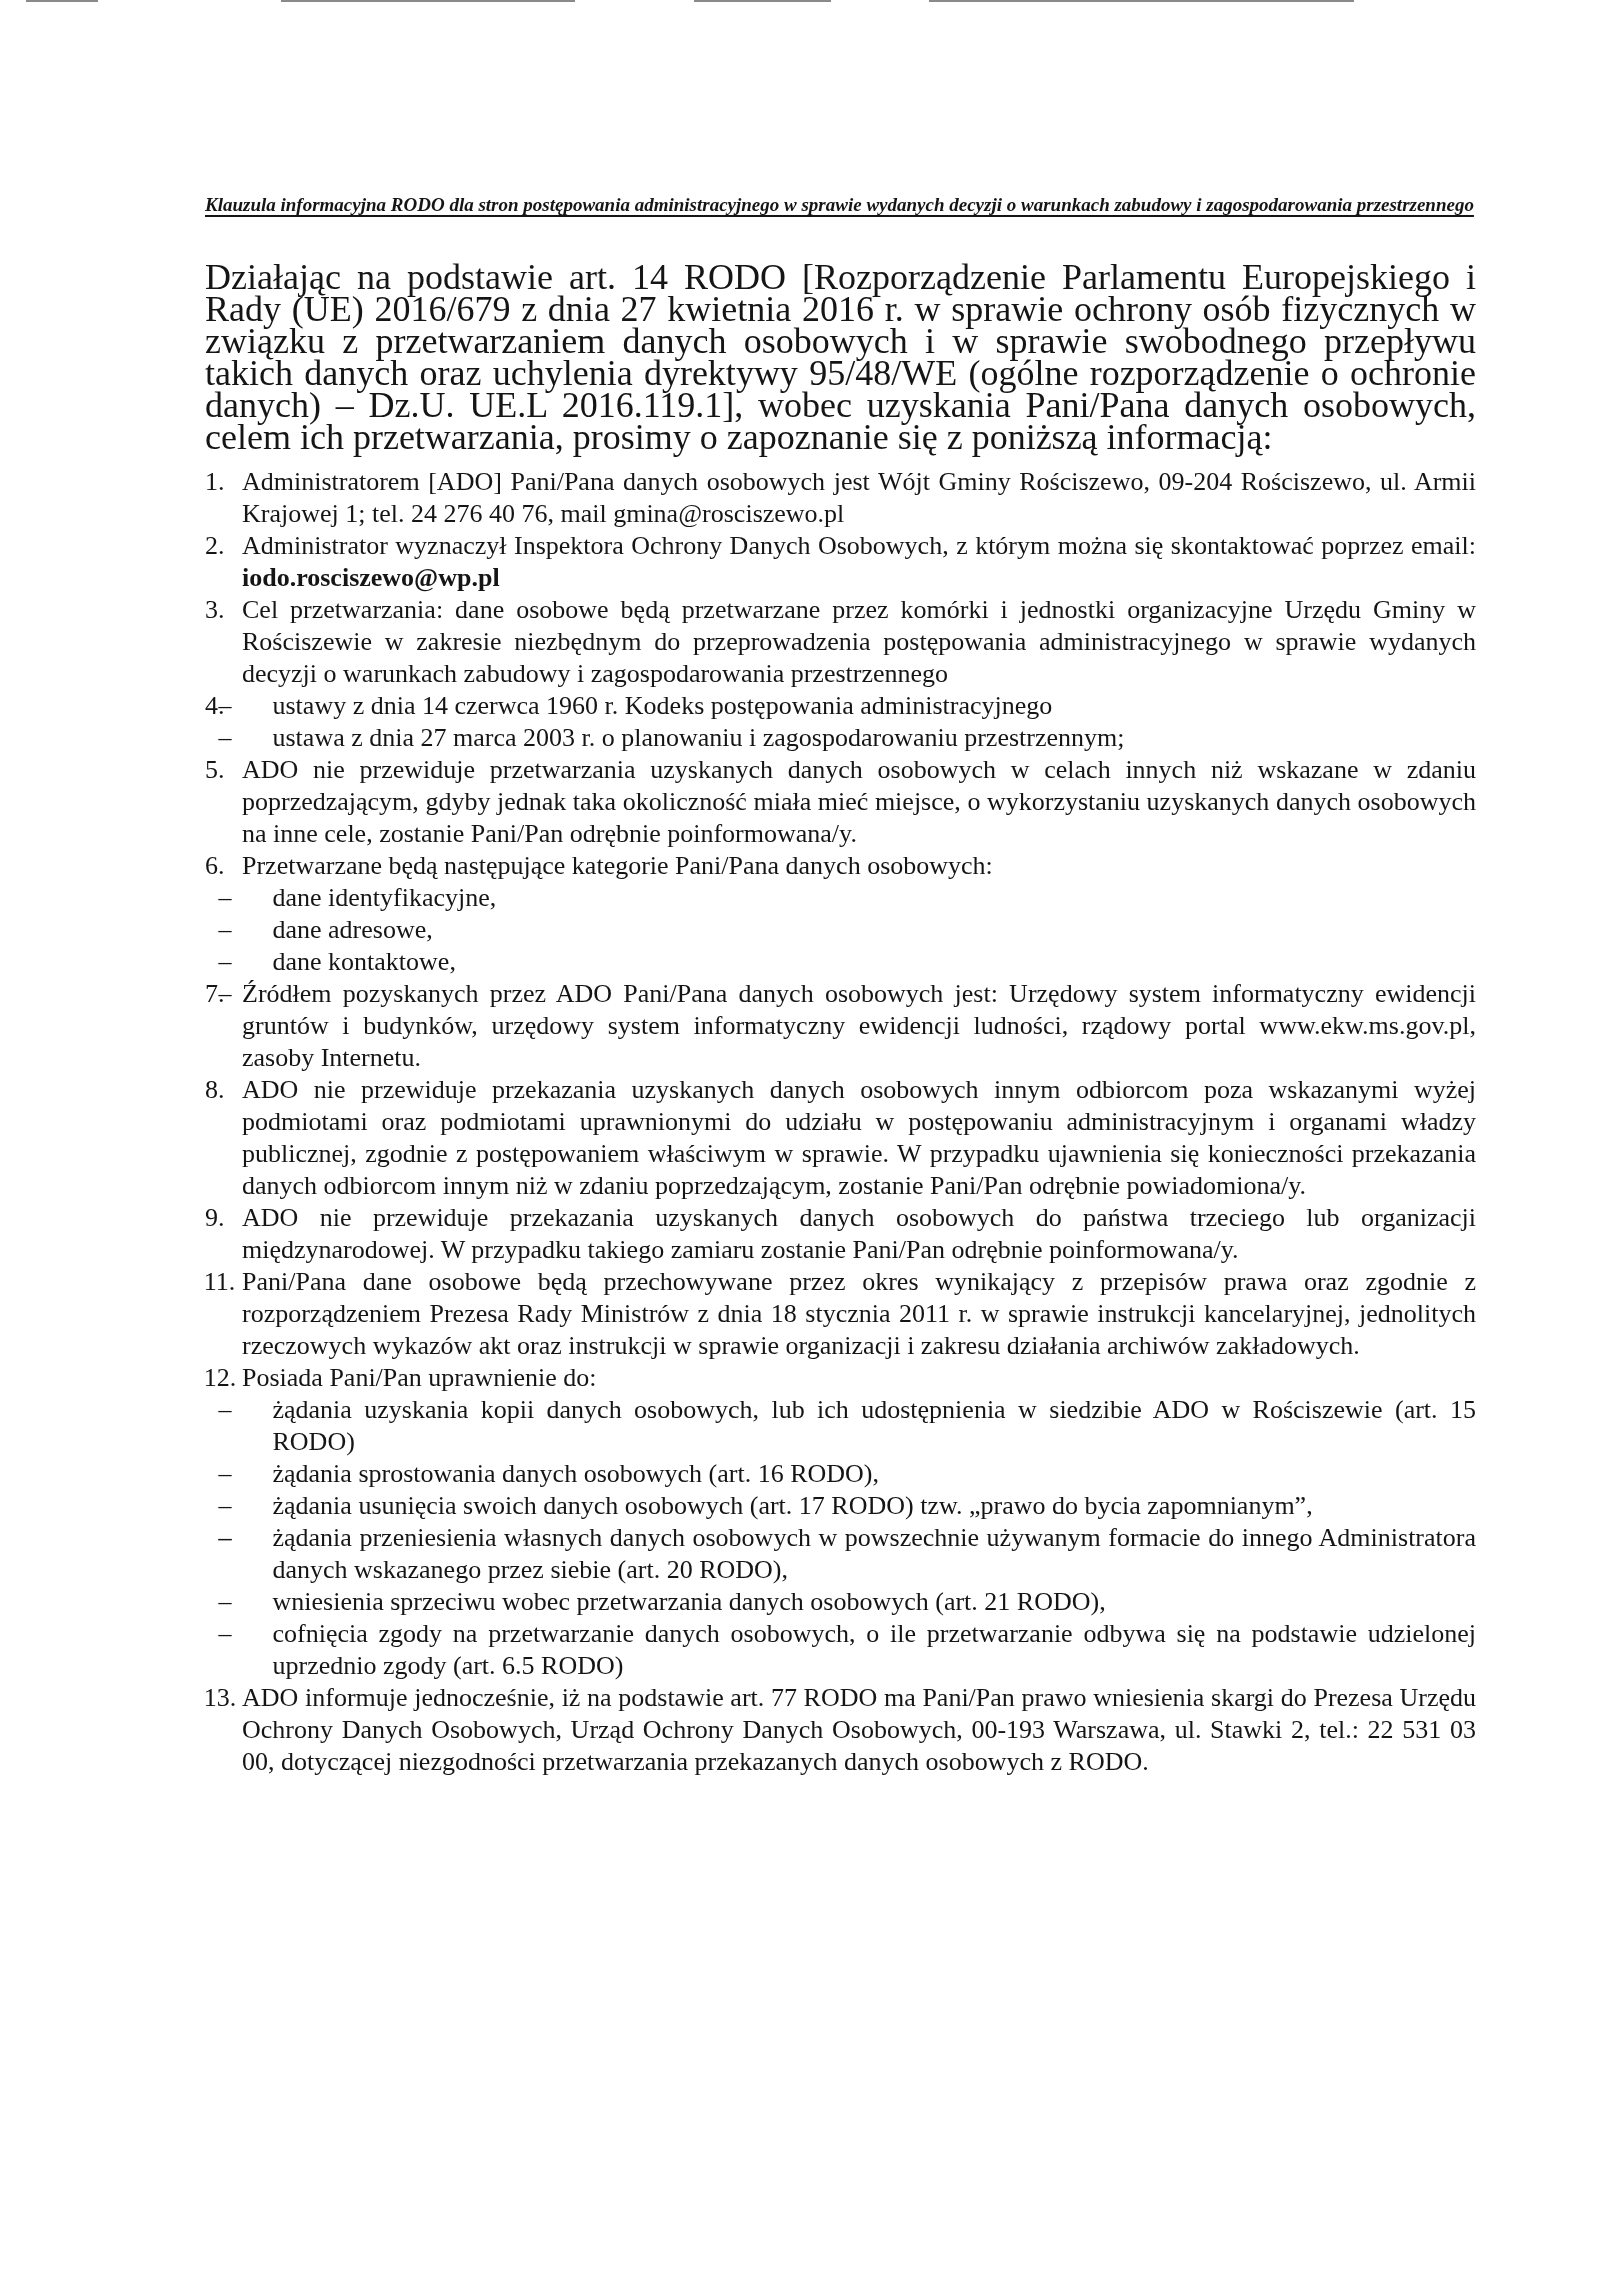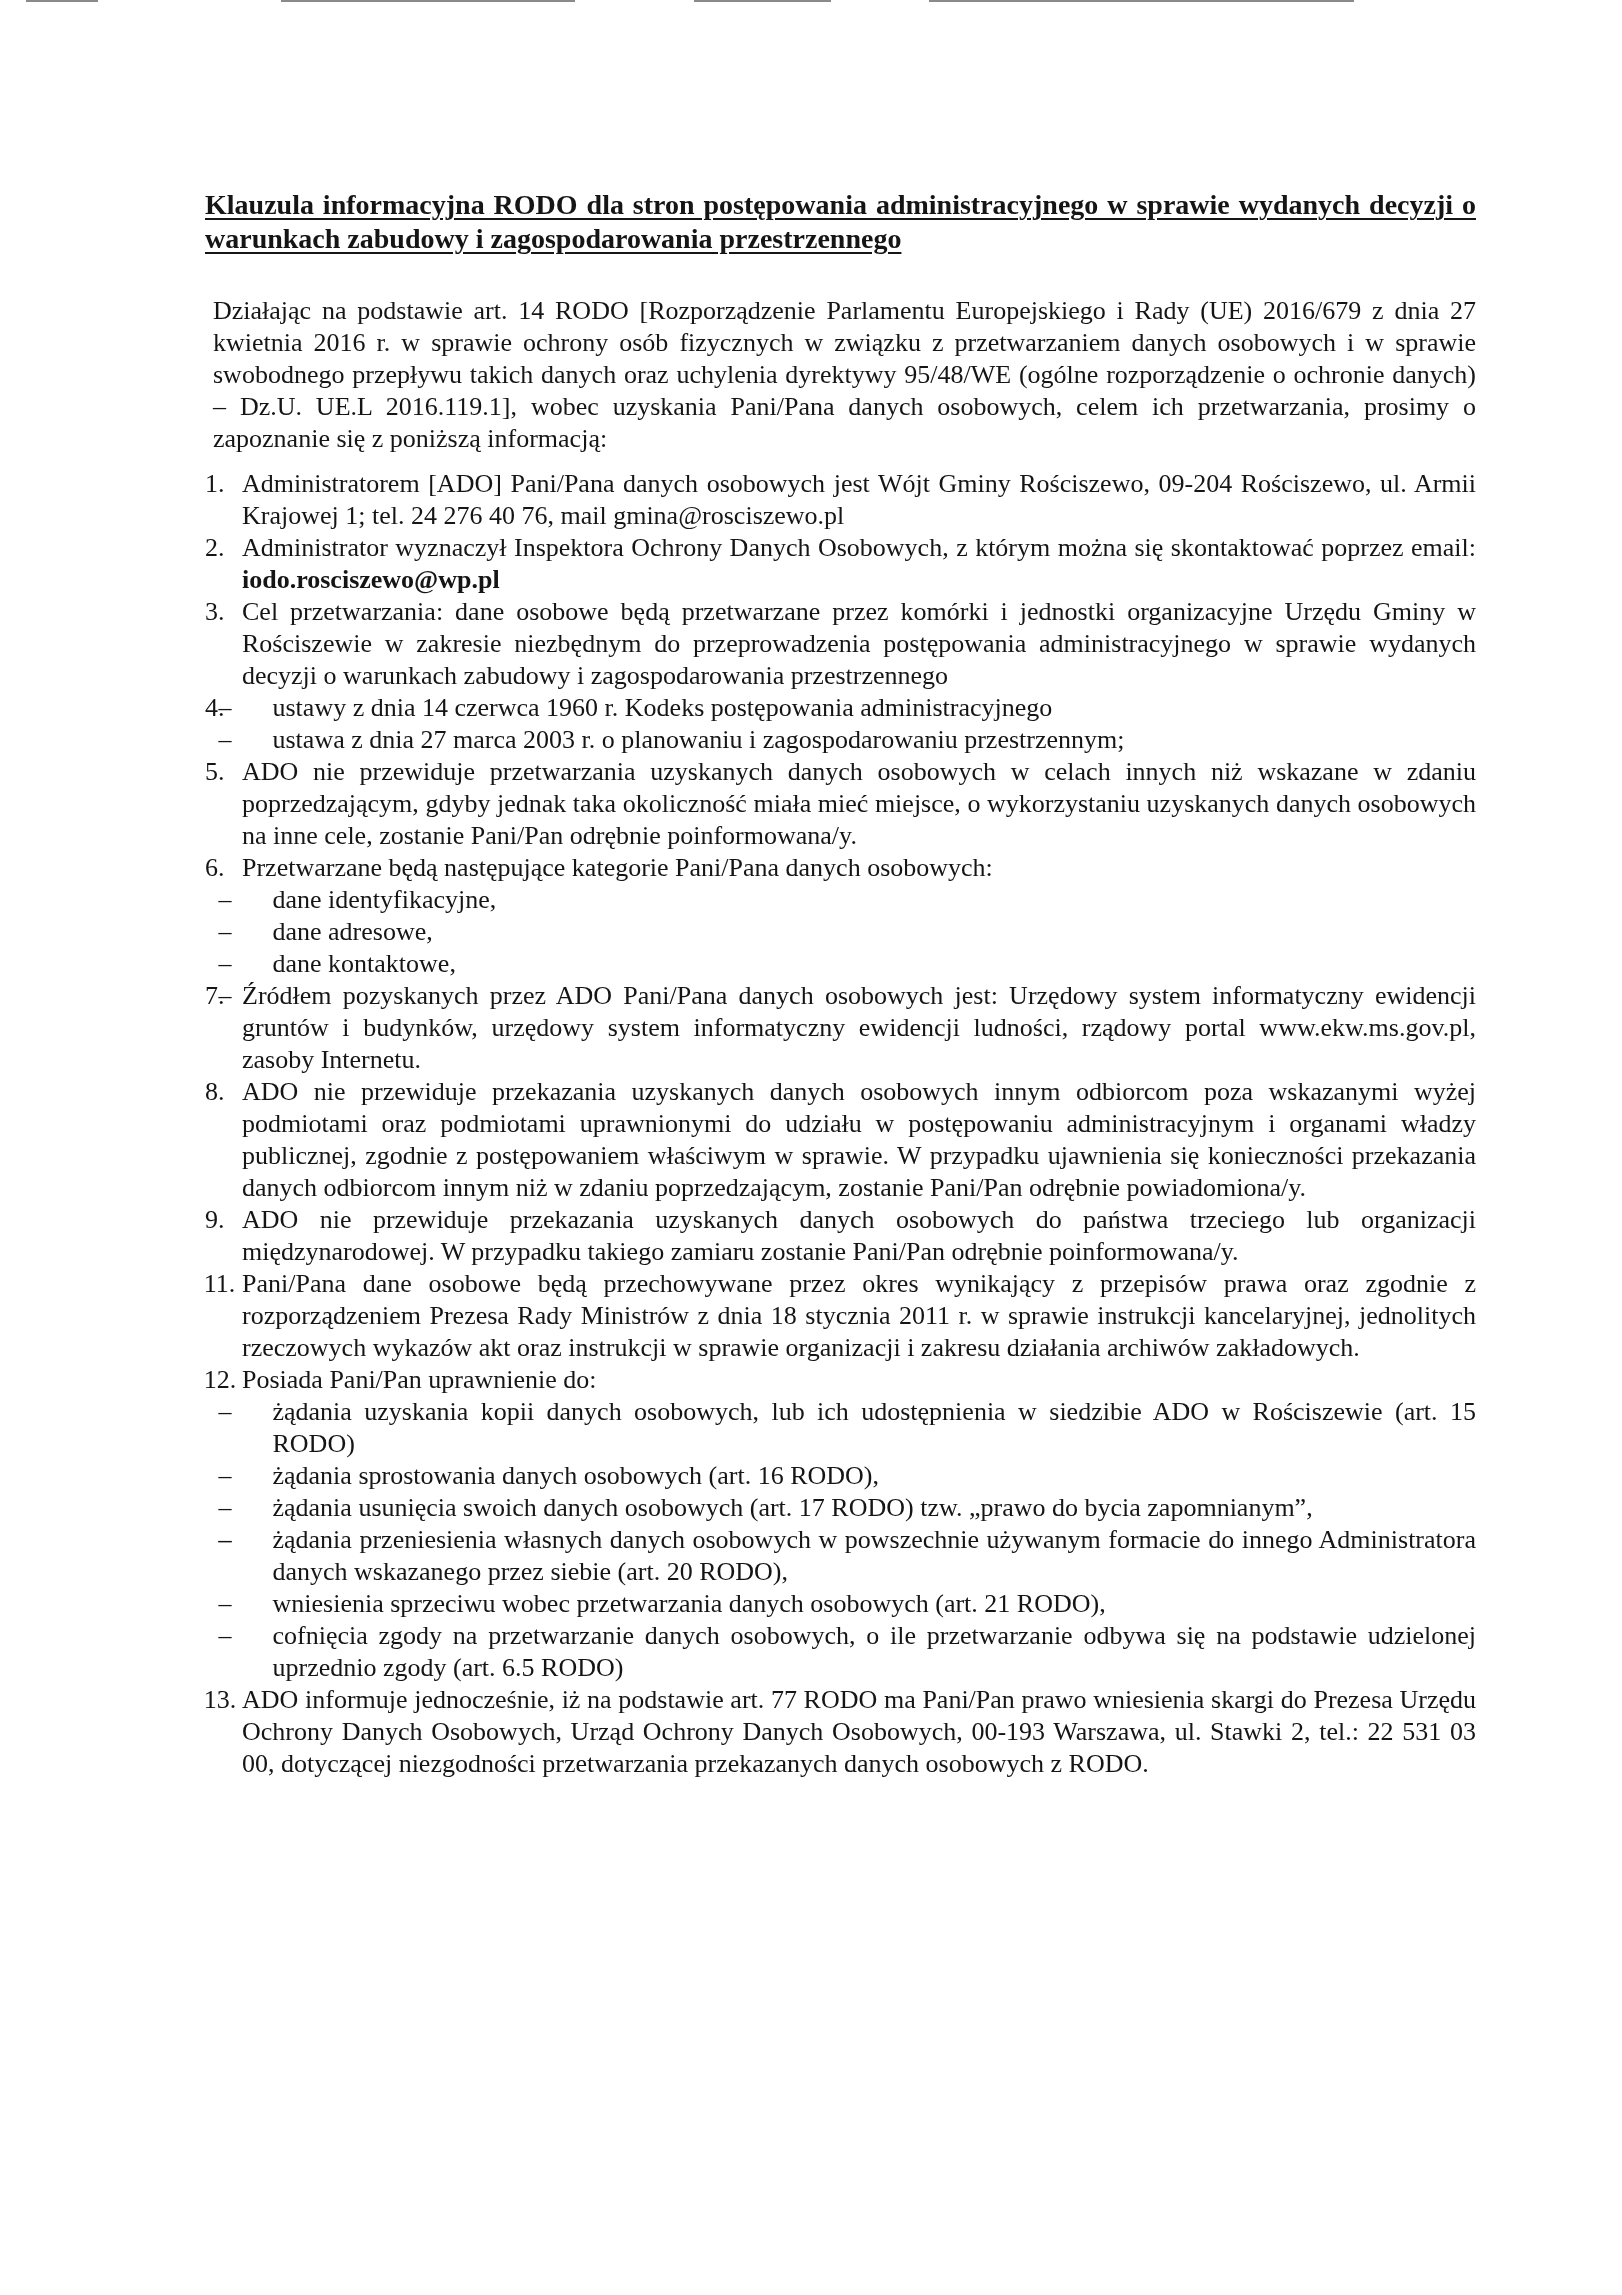--- a/index.html
+++ b/index.html
@@ -16,34 +16,35 @@
   }
   .scan-top .seg { position: absolute; top: 0; height: 2px; background: #2a2a2a; opacity: .55; }
   .page {
     position: absolute;
     left: 205px;
     top: 188px;
     width: 1271px;
   }
   .title {
     font-weight: bold;
-    font-size: 28px;
+    font-size: 19px;
     line-height: 34px;
     text-decoration: underline;
     text-decoration-thickness: 2px;
     text-underline-offset: 3.9px;
     text-align: justify;
     text-align-last: left;
     margin: 0 0 39px 0;
+    font-style: italic;
   }
   .intro {
-    font-size: 26px;
+    font-size: 36px;
     line-height: 32px;
     text-align: justify;
-    margin: 0 0 13px 8px;
+    margin: 0 0 13px 0;
   }
   ol.items { list-style: none; margin: 0; padding: 0; }
   ol.items > li {
     position: relative;
     padding-left: 37px;
     font-size: 26px;
     line-height: 32px;
     text-align: justify;
   }
   ol.items > li .num {

